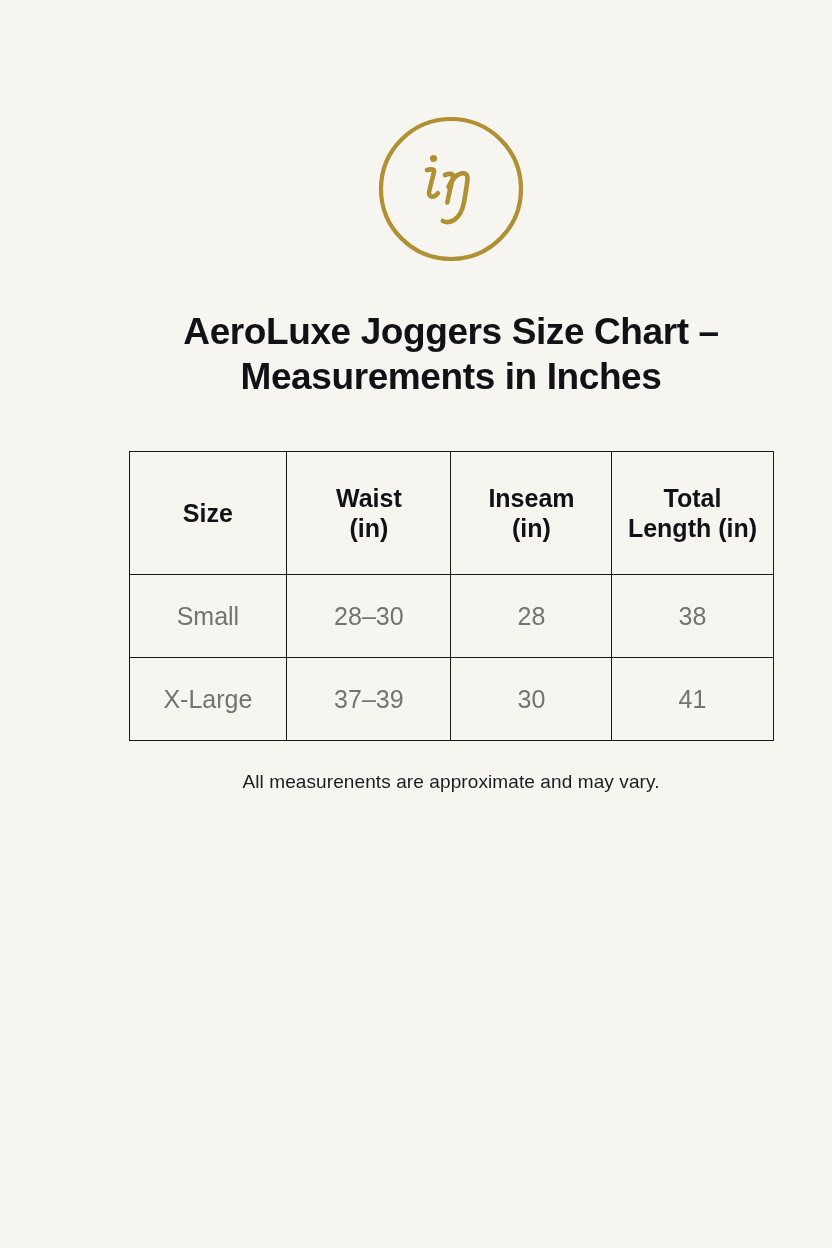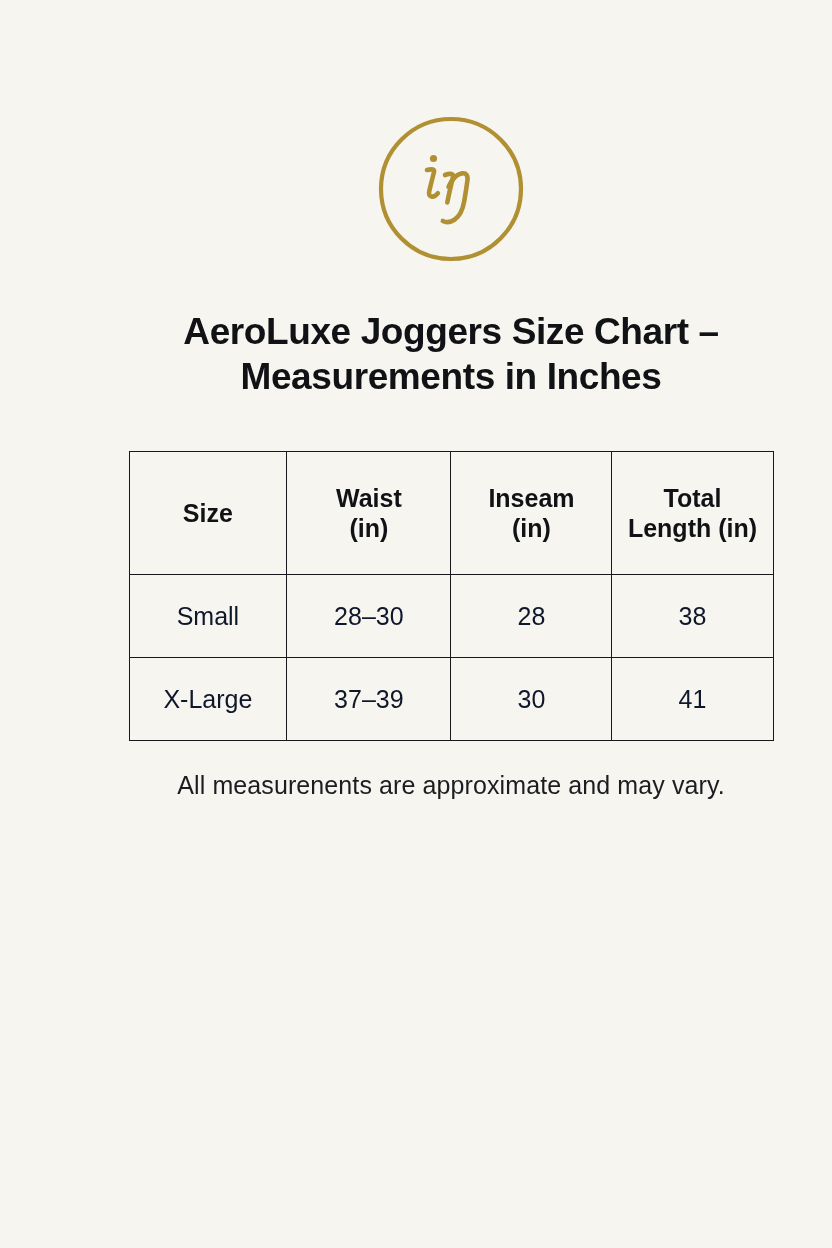--- a/index.html
+++ b/index.html
@@ -50,21 +50,21 @@
     width: 100%;
     border-collapse: collapse;
     table-layout: fixed;
   }
   table.size-chart th,
   table.size-chart td {
     border: 1.6px solid #17191c;
     text-align: center;
     vertical-align: middle;
     font-size: 25px;
-    color: #0f172a;
+    color: #737373;
     font-weight: 400;
     padding: 0;
     height: 82px;
   }
   table.size-chart thead th {
     height: 122px;
     font-weight: 700;
     font-size: 25px;
     line-height: 1.22;
     color: #101215;
@@ -72,21 +72,21 @@
   table.size-chart col.c0 { width: 24.5%; }
   table.size-chart col.c1 { width: 25.5%; }
   table.size-chart col.c2 { width: 25%; }
   table.size-chart col.c3 { width: 25%; }
   .hdr-line { display: block; }
   
   .footnote {
     margin-top: 30px;
     width: 718px;
     text-align: center;
-    font-size: 25px;
+    font-size: 19px;
     color: #1b1d20;
     letter-spacing: 0.1px;
   }
 </style>
 </head>
 <body>
 
 <div class="page">
 
   <div>

